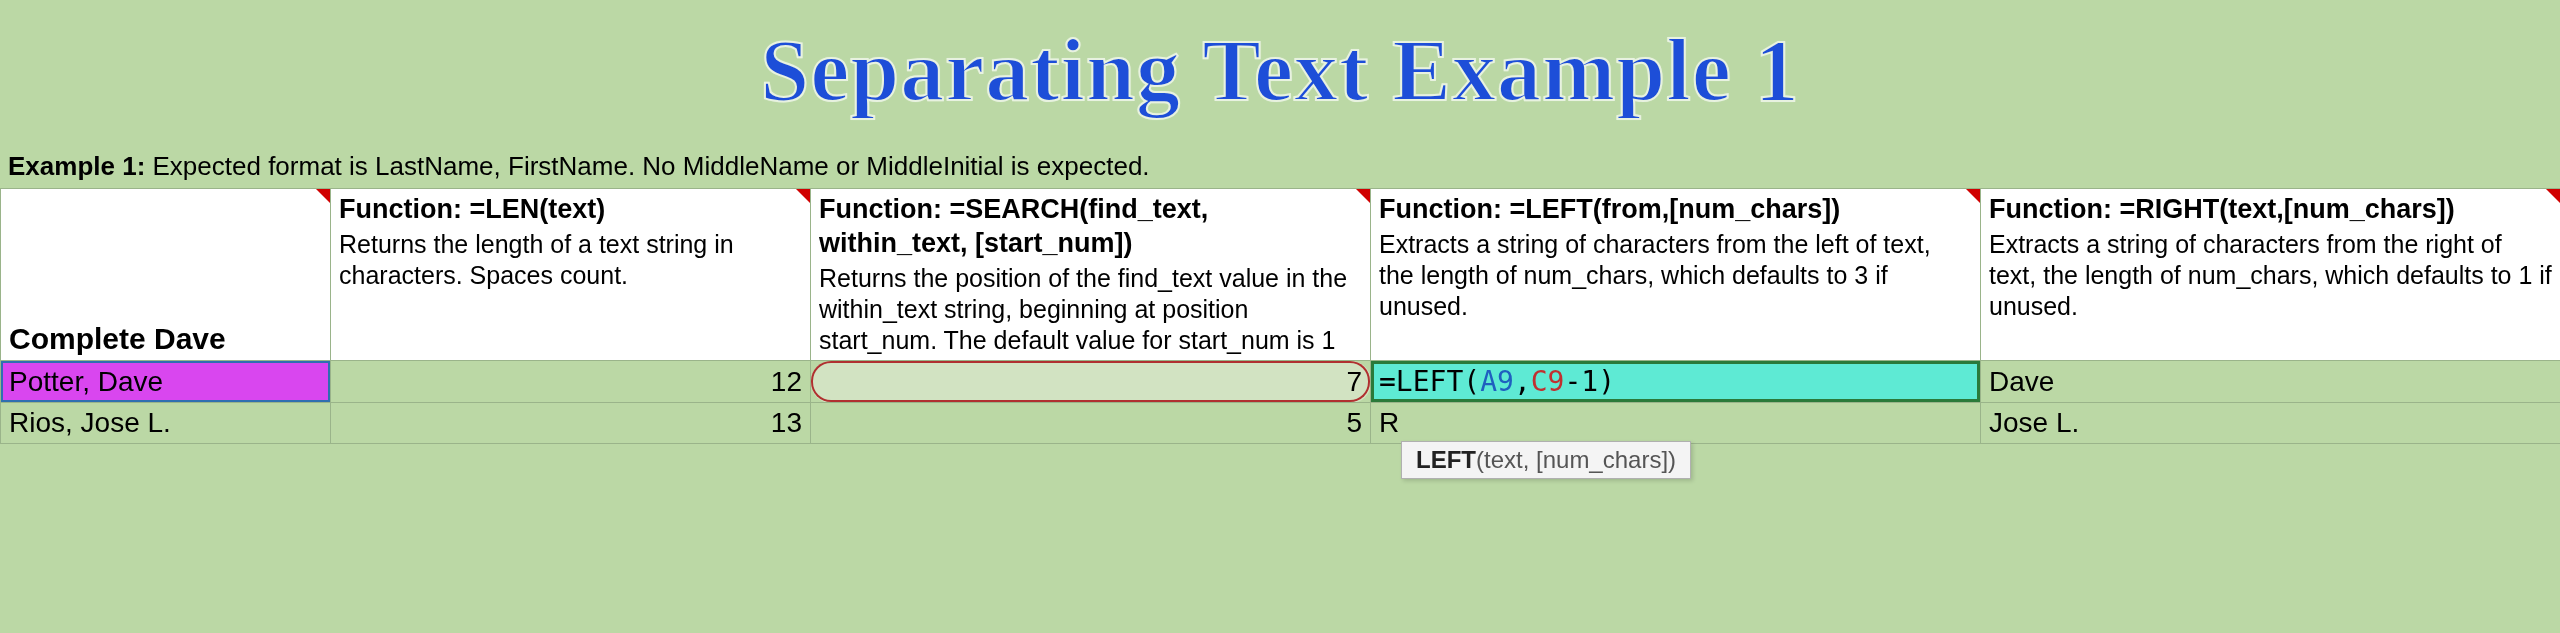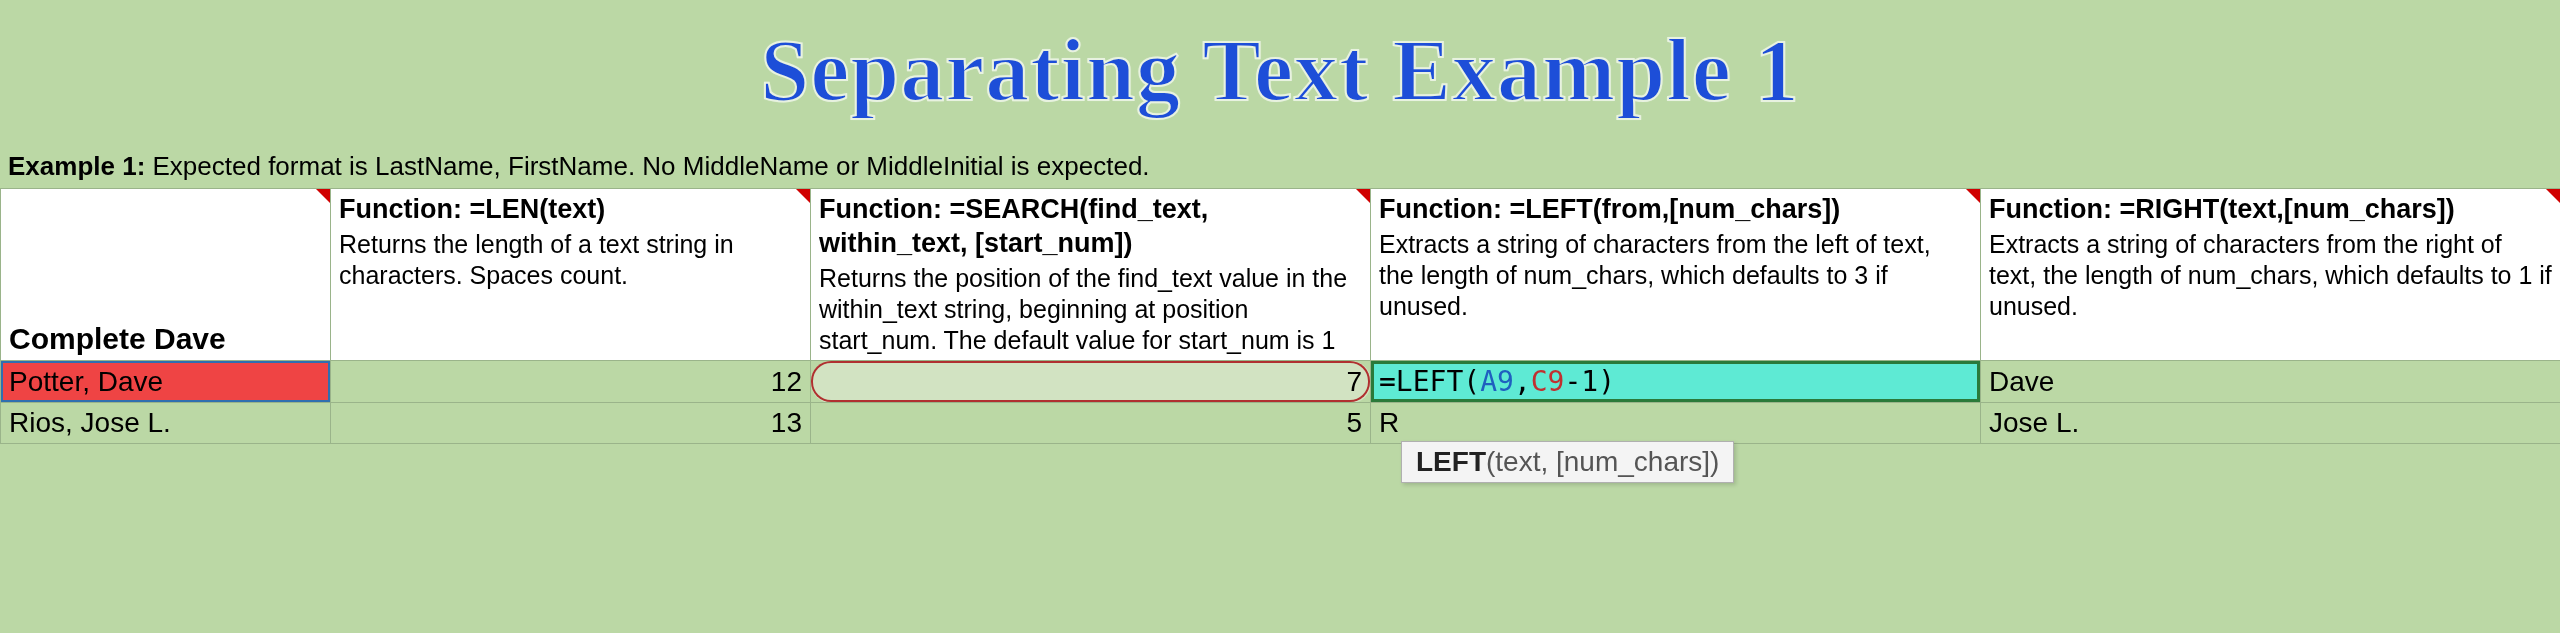--- a/index.html
+++ b/index.html
@@ -54,40 +54,40 @@
   .hcell .fn { font-weight: 700; font-size: 27px; }
   .hcell .fdesc { font-weight: 400; font-size: 25px; margin-top:2px; }
   .row-label {
     background: #ffffff;
     font-weight: 700;
     font-size: 30px;
     vertical-align: bottom !important;
   }
   .data-row td { height: 40px; font-size: 28px; }
   .num { text-align: right; border-radius: 20px; }
-  .sel-a { background:#ef4444; box-shadow: inset 0 0 0 2px #2f6fb0; }
+  .sel-a { background:#d946ef; box-shadow: inset 0 0 0 2px #2f6fb0; }
   .sel-c { background:#d2e3c2; box-shadow: inset 0 0 0 2px #b03030; }
   .formula-cell {
     background:#5eead4;
     box-shadow: inset 0 0 0 3px #2a7a3a;
     font-family: Consolas, Menlo, monospace;
     font-size: 28px;
     position: relative;
   }
   .formula-cell .ref1 { color:#1f5fbf; }
   .formula-cell .ref2 { color:#c03030; }
   .tooltip {
     position:absolute;
     top: 38px;
     left: 30px;
     background:#f4f4f4;
     border:1px solid #b0b0b0;
     padding: 4px 14px 4px 14px;
     font-family: Arial, sans-serif;
-    font-size: 28px;
+    font-size: 24px;
     color:#555;
     white-space: nowrap;
     z-index: 10;
     box-shadow: 2px 2px 4px rgba(0,0,0,0.15);
   }
   .tooltip b { color:#222; }
   .note-flag {
     position:absolute;
     top:0; right:0;
     width:0; height:0;

